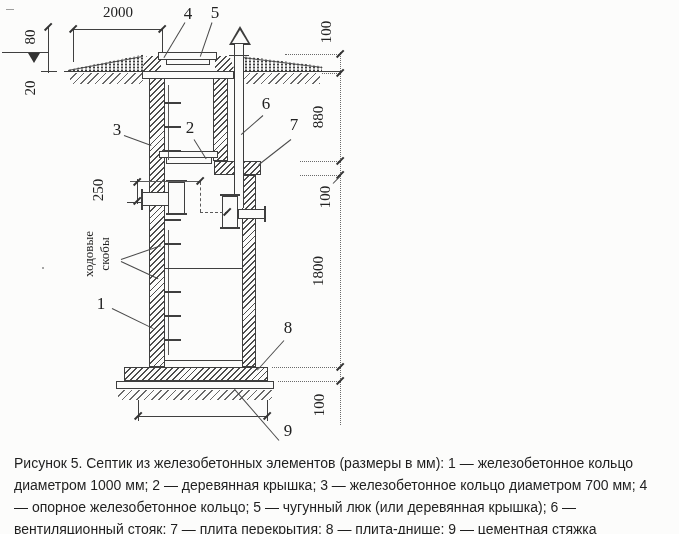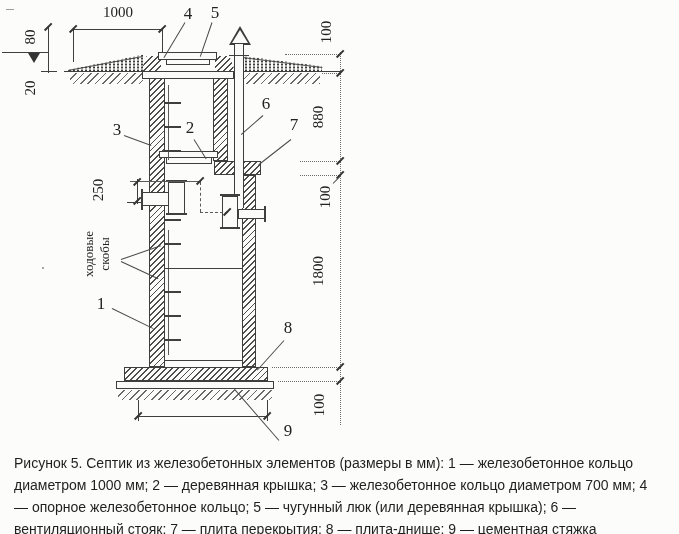--- a/index.html
+++ b/index.html
@@ -109,21 +109,21 @@
   <div class="dashv" style="left:200px;top:182px;height:30px"></div>
   <div class="dashh" style="left:200px;top:212px;width:28px"></div>
   <div class="tick" style="left:195px;top:180px"></div>
   <div class="tick" style="left:222px;top:211px"></div>
 
   <div class="ln hl" style="left:73px;top:29px;width:89px"></div>
   <div class="ln vl" style="left:73px;top:29px;height:33px"></div>
   <div class="ln vl" style="left:162px;top:29px;height:24px"></div>
   <div class="tick" style="left:68px;top:28px"></div>
   <div class="tick" style="left:157px;top:28px"></div>
-  <div class="num" style="left:95px;top:4px;width:46px">1000</div>
+  <div class="num" style="left:95px;top:4px;width:46px">2000</div>
 
   <div class="ln hl" style="left:2px;top:52px;width:46px"></div>
   <div class="tri-down" style="left:28px;top:53px"></div>
   <div class="ln vl" style="left:48px;top:27px;height:46px"></div>
   <div class="tick" style="left:43px;top:26px"></div>
   <div class="ln hl" style="left:41px;top:71px;width:16px"></div>
   <div class="rlabel" style="left:9px;top:30px">80</div>
   <div class="rlabel" style="left:9px;top:81px">20</div>
 
   <div class="ln vl" style="left:137px;top:179px;height:25px"></div>

